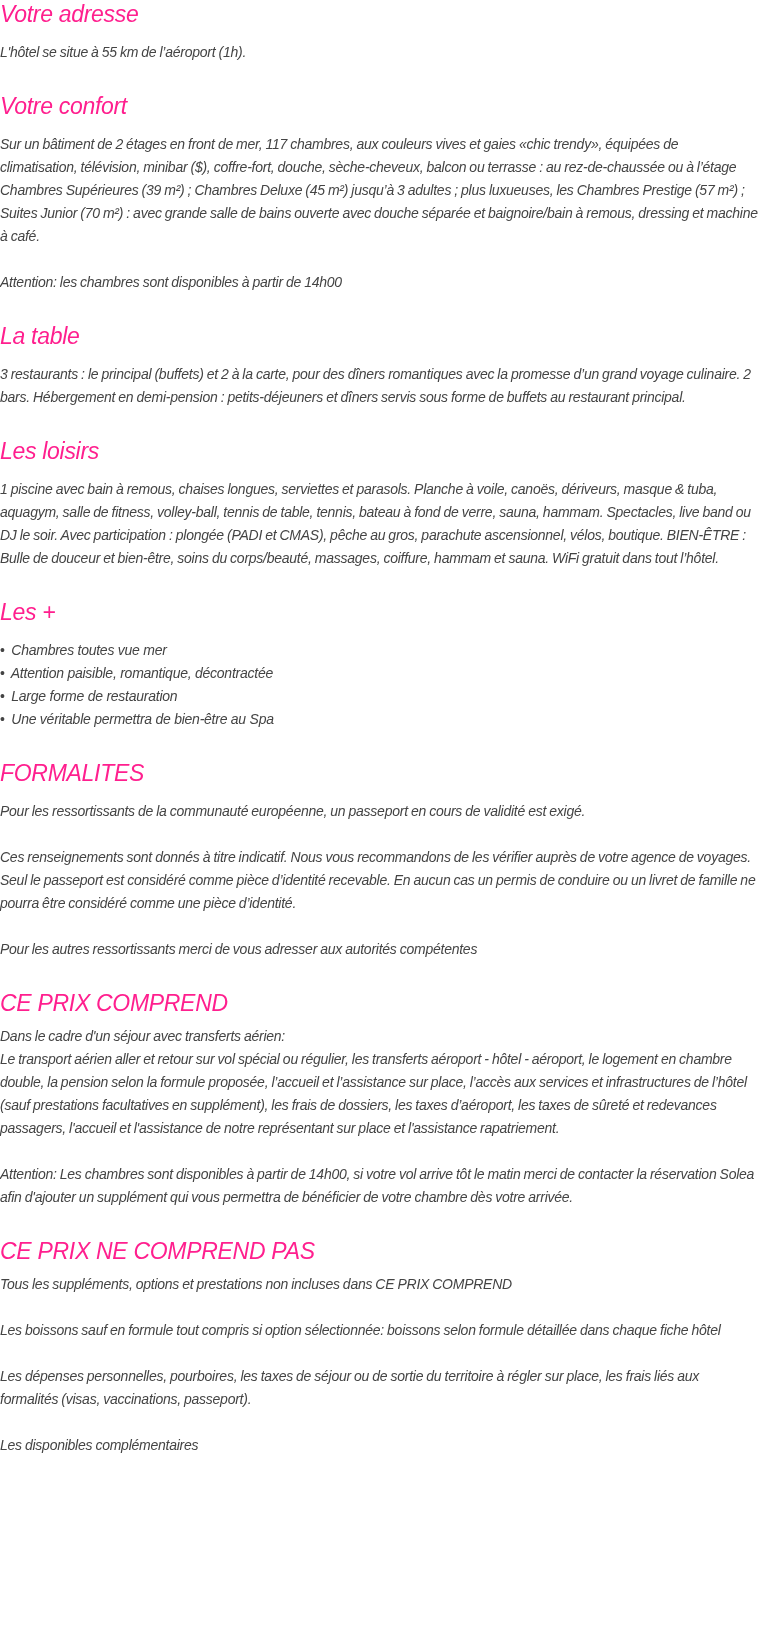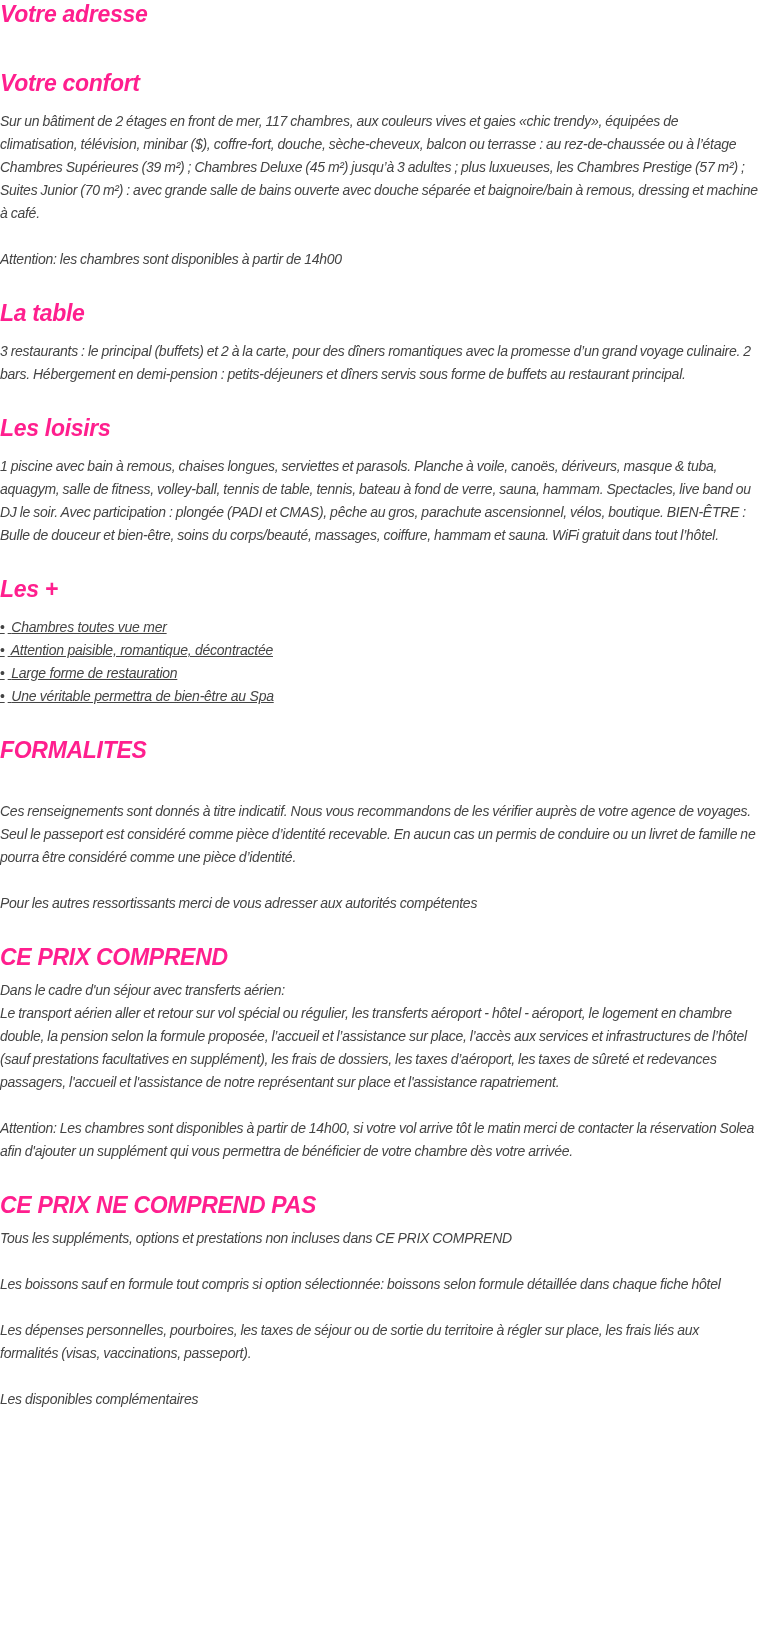--- a/index.html
+++ b/index.html
@@ -15,21 +15,21 @@
       font-style: italic;
       color: #444444;
     }
     .content {
       padding: 0;
       margin: 0;
     }
     .section-title {
       color: #ff1f8e;
       font-style: italic;
-      font-weight: bold;
+      font-weight: normal;
       font-size: 23px;
       line-height: 28px;
       margin: 0;
       padding: 0;
       letter-spacing: -0.3px;
     }
     .para {
       font-size: 14px;
       line-height: 23px;
       margin: 0;
@@ -42,35 +42,35 @@
     .gap-section { height: 28px; }
     .bullet-list {
       list-style: none;
       margin: 0;
       padding: 0;
     }
     .bullet-list li {
       font-size: 14px;
       line-height: 23px;
       letter-spacing: -0.25px;
-      text-decoration: underline;
     }
     .bullet-list li .dot {
       font-style: normal;
       margin-right: 3px;
     }
   </style>
 </head>
 <body>
 
 <div class="content">
 
   <section>
     <h2 class="section-title">Votre adresse</h2>
     <div class="gap-title-text"></div>
+    <p class="para">L'hôtel se situe à 55 km de l’aéroport (1h).</p>
   </section>
   <div class="gap-section"></div>
 
   <section>
     <h2 class="section-title">Votre confort</h2>
     <div class="gap-title-text"></div>
     <p class="para">Sur un bâtiment de 2 étages en front de mer, 117 chambres, aux couleurs vives et gaies «chic trendy», équipées de climatisation, télévision, minibar ($), coffre-fort, douche, sèche-cheveux, balcon ou terrasse : au rez-de-chaussée ou à l’étage Chambres Supérieures (39 m²) ; Chambres Deluxe (45 m²) jusqu’à 3 adultes ; plus luxueuses, les Chambres Prestige (57 m²) ; Suites Junior (70 m²) : avec grande salle de bains ouverte avec douche séparée et baignoire/bain à remous, dressing et machine à café.</p>
     <div class="gap-para"></div>
     <p class="para">Attention: les chambres sont disponibles à partir de 14h00</p>
   </section>
@@ -110,20 +110,21 @@
         <span class="dot">•</span>
         <span>Une véritable permettra de bien-être au Spa</span>
       </li>
     </ul>
   </section>
   <div class="gap-section"></div>
 
   <section>
     <h2 class="section-title">FORMALITES</h2>
     <div class="gap-title-text"></div>
+    <p class="para">Pour les ressortissants de la communauté européenne, un passeport en cours de validité est exigé.</p>
     <div class="gap-para"></div>
     <p class="para">Ces renseignements sont donnés à titre indicatif. Nous vous recommandons de les vérifier auprès de votre agence de voyages. Seul le passeport est considéré comme pièce d’identité recevable. En aucun cas un permis de conduire ou un livret de famille ne pourra être considéré comme une pièce d’identité.</p>
     <div class="gap-para"></div>
     <p class="para">Pour les autres ressortissants merci de vous adresser aux autorités compétentes</p>
   </section>
   <div class="gap-section"></div>
 
   <section>
     <h2 class="section-title">CE PRIX COMPREND</h2>
     <div class="gap-title-text" style="height:8px"></div>

